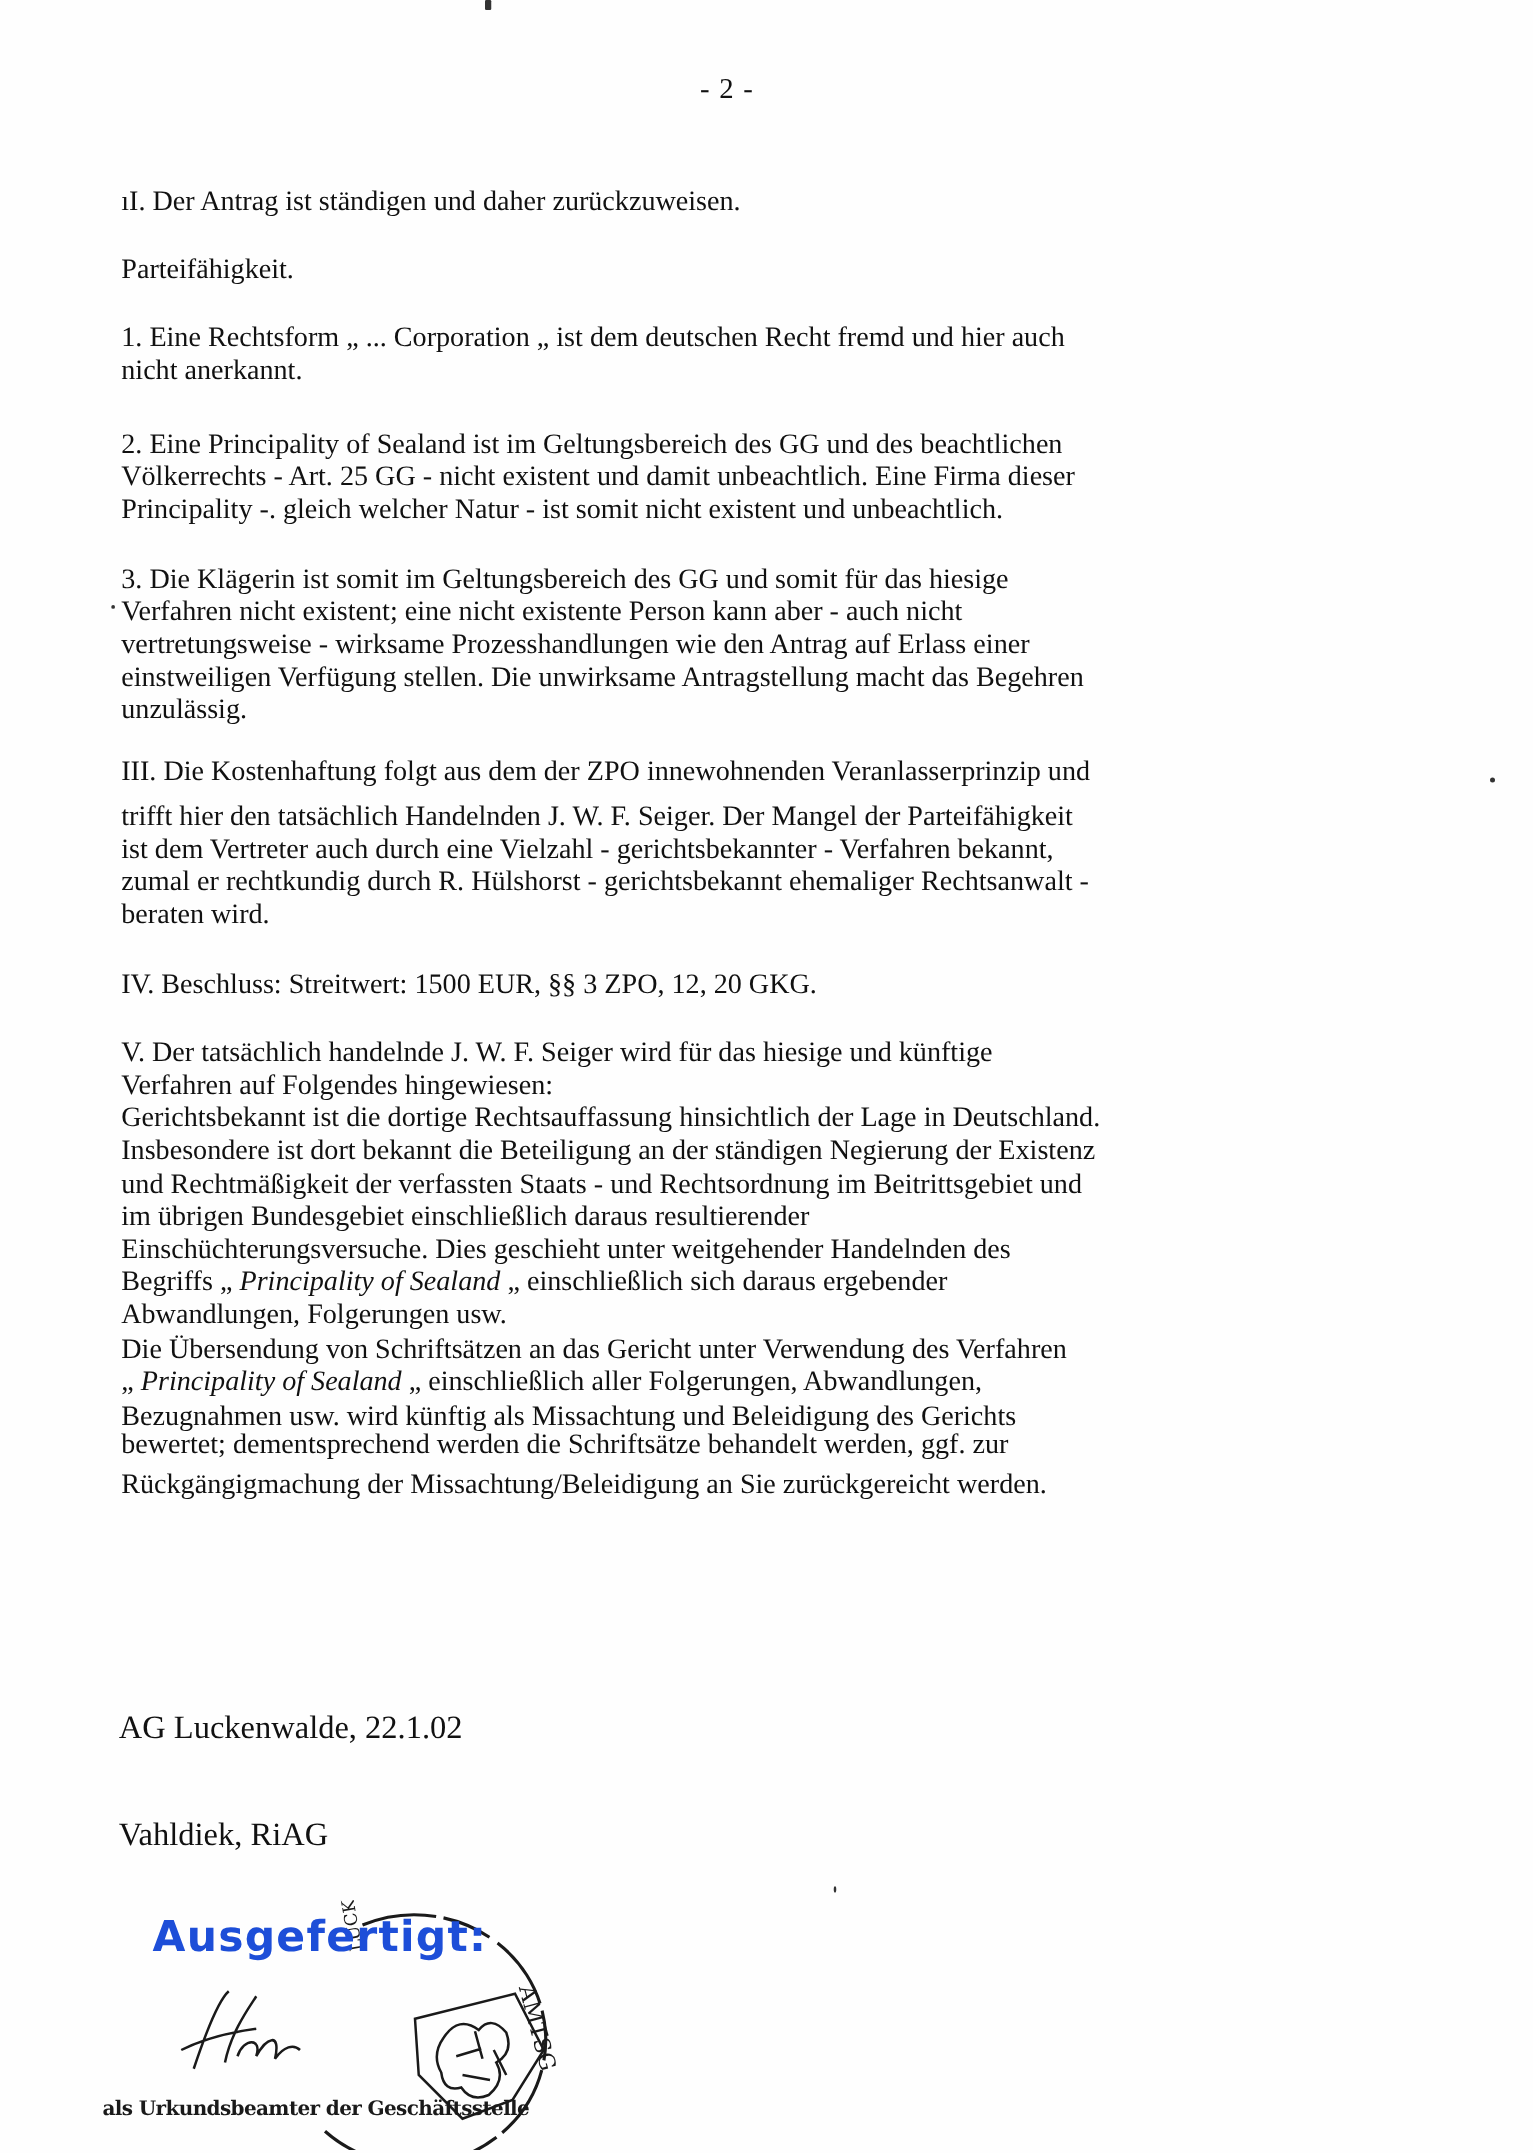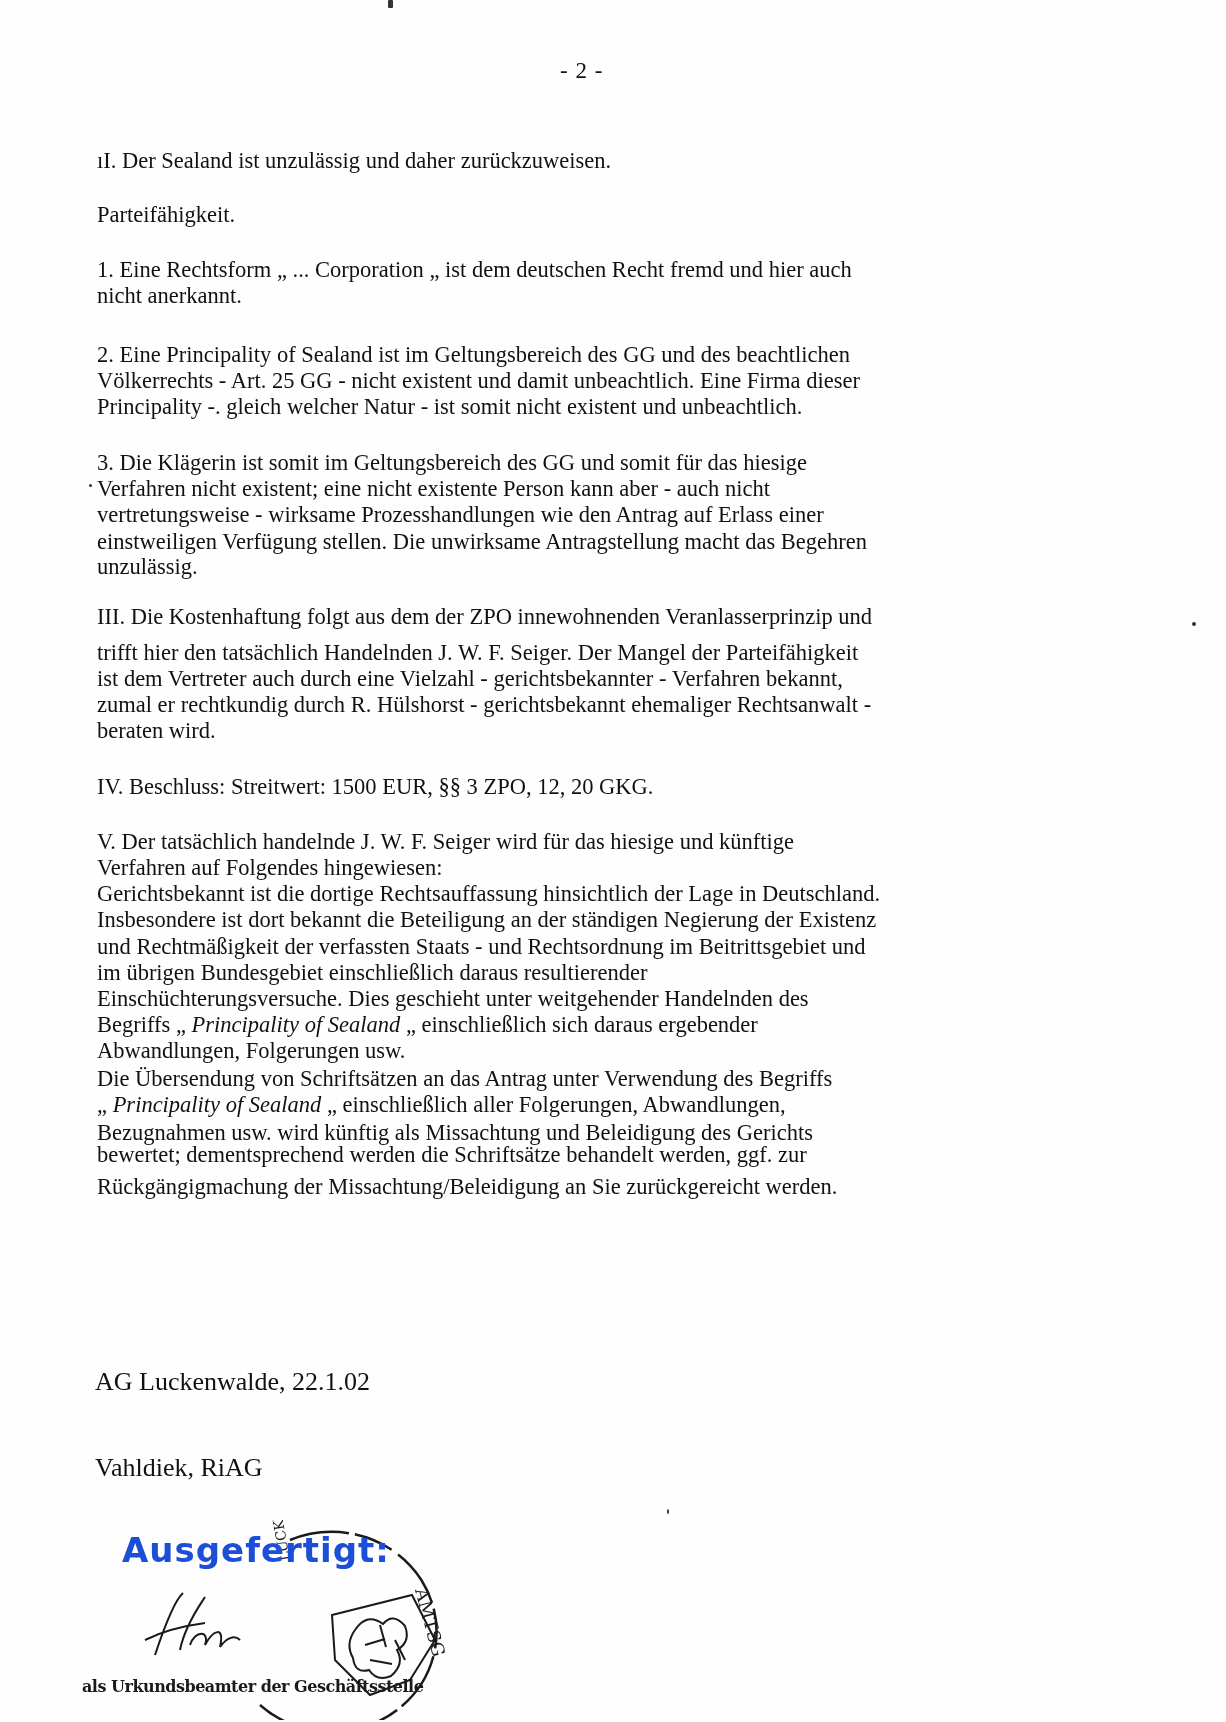--- a/index.html
+++ b/index.html
@@ -85,21 +85,21 @@
       border-radius: 50%;
     }
   </style>
 </head>
 <body>
 
 <div class="page">
 
   <div class="page-number">- 2 -</div>
 
-  <div class="line" style="top:148px">ıI. Der Sealand ist unzulässig und daher zurückzuweisen.</div>
+  <div class="line" style="top:148px">ıI. Der Antrag ist ständigen und daher zurückzuweisen.</div>
   <div class="line" style="top:202px">Parteifähigkeit.</div>
 
   <div class="line" style="top:257px">1. Eine Rechtsform „ ... Corporation „ ist dem deutschen Recht fremd und hier auch</div>
   <div class="line" style="top:283px">nicht anerkannt.</div>
 
   <div class="line" style="top:342px">2. Eine Principality of Sealand ist im Geltungsbereich des GG und des beachtlichen</div>
   <div class="line" style="top:368px">Völkerrechts - Art. 25 GG - nicht existent und damit unbeachtlich. Eine Firma dieser</div>
   <div class="line" style="top:394px">Principality -. gleich welcher Natur - ist somit nicht existent und unbeachtlich.</div>
 
   <div class="line" style="top:450px">3. Die Klägerin ist somit im Geltungsbereich des GG und somit für das hiesige</div>
@@ -120,21 +120,21 @@
   <div class="line" style="top:855px">Verfahren auf Folgendes hingewiesen:</div>
   <div class="line" style="top:881px">Gerichtsbekannt ist die dortige Rechtsauffassung hinsichtlich der Lage in Deutschland.</div>
   <div class="line" style="top:907px">Insbesondere ist dort bekannt die Beteiligung an der ständigen Negierung der Existenz</div>
   <div class="line" style="top:934px">und Rechtmäßigkeit der verfassten Staats - und Rechtsordnung im Beitrittsgebiet und</div>
   <div class="line" style="top:960px">im übrigen Bundesgebiet einschließlich daraus resultierender</div>
   <div class="line" style="top:986px">Einschüchterungsversuche. Dies geschieht unter weitgehender Handelnden des</div>
   <div class="line" style="top:1012px">
     <span>Begriffs „ </span><em>Principality of Sealand</em><span> „ einschließlich sich daraus ergebender</span>
   </div>
   <div class="line" style="top:1038px">Abwandlungen, Folgerungen usw.</div>
-  <div class="line" style="top:1066px">Die Übersendung von Schriftsätzen an das Antrag unter Verwendung des Begriffs</div>
+  <div class="line" style="top:1066px">Die Übersendung von Schriftsätzen an das Gericht unter Verwendung des Verfahren</div>
   <div class="line" style="top:1092px">
     <span>„ </span><em>Principality of Sealand</em><span> „  einschließlich aller Folgerungen, Abwandlungen,</span>
   </div>
   <div class="line" style="top:1120px">Bezugnahmen  usw. wird künftig als Missachtung und Beleidigung  des Gerichts</div>
   <div class="line" style="top:1142px">bewertet; dementsprechend werden die Schriftsätze behandelt werden, ggf. zur</div>
   <div class="line" style="top:1174px">Rückgängigmachung der Missachtung/Beleidigung an Sie zurückgereicht werden.</div>
 
   <div class="sig-line" style="top:1367px">AG Luckenwalde, 22.1.02</div>
   <div class="sig-line" style="top:1453px">Vahldiek, RiAG</div>
 

